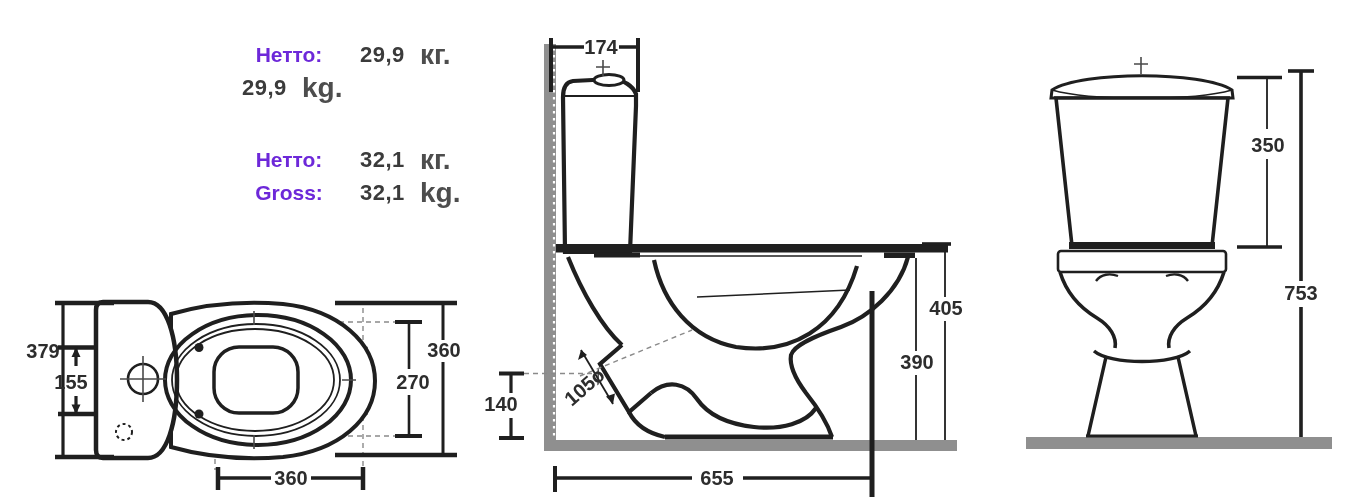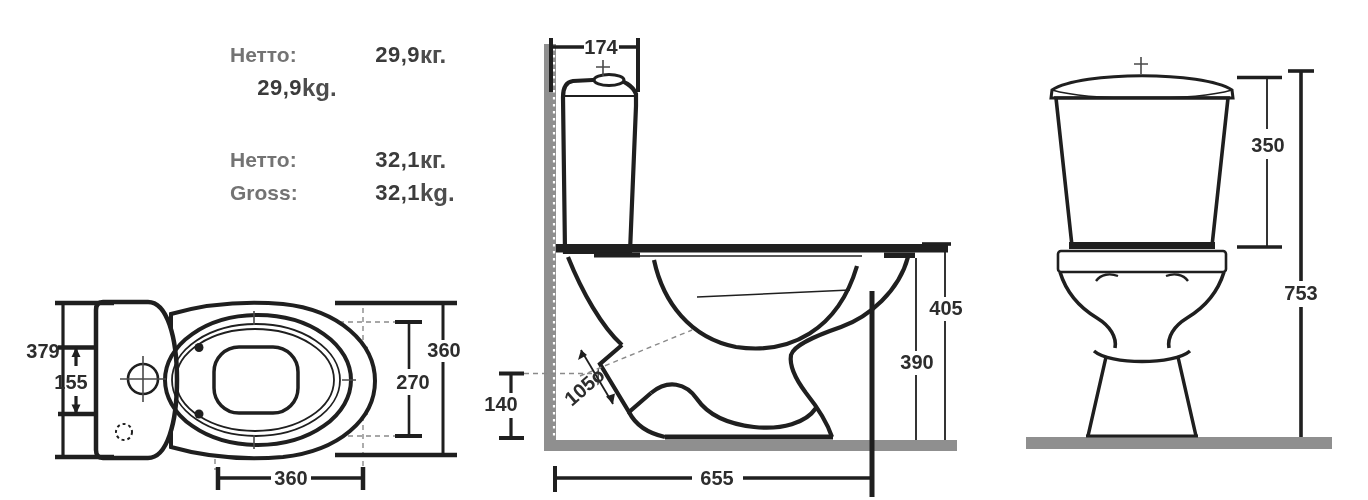--- a/index.html
+++ b/index.html
@@ -1,23 +1,23 @@
 <!DOCTYPE html>
 <html><head>
 <meta charset="utf-8">
 <style>
   html,body { margin:0; padding:0; background:#fff; }
   .stage { position:relative; width:1368px; height:500px; background:#fff; overflow:hidden;
            font-family:"Liberation Sans", sans-serif; }
   .weights { position:absolute; left:230px; top:38px; width:240px; }
   .wrow { display:flex; height:33px; line-height:33px; white-space:nowrap; }
-  .wl { width:118px; text-align:left; font-weight:bold; font-size:21px; color:#737373; }
-  .wv { width:72px; box-sizing:border-box; padding-left:12px; text-align:right;
+  .wl { width:118px; text-align:center; font-weight:bold; font-size:21px; color:#6d28d9; }
+  .wv { width:72px; box-sizing:border-box; padding-left:12px; text-align:left;
         font-weight:bold; font-size:22px; color:#3b3b3b; letter-spacing:0.5px; }
-  .wu { font-weight:bold; font-size:24px; color:#4d4d4d; }
+  .wu { font-weight:bold; font-size:28px; color:#4d4d4d; }
   .wspacer { height:39px; }
   svg { position:absolute; left:0; top:0; }
   .ln   { stroke:#1f1f1f; fill:none; }
   .fw   { stroke:#1f1f1f; fill:#ffffff; }
   .dk   { fill:#1f1f1f; stroke:none; }
   .gy   { fill:#8f8f8f; stroke:none; }
   .dash { stroke:#8a8a8a; stroke-width:1.4; stroke-dasharray:5 4; fill:none; }
   .dashdk { stroke:#4a4a4a; stroke-width:1.6; fill:none; }
   text.dim { font-family:"Liberation Sans", sans-serif; font-size:20px; font-weight:bold;
              fill:#2d2d2d; text-anchor:middle; }

